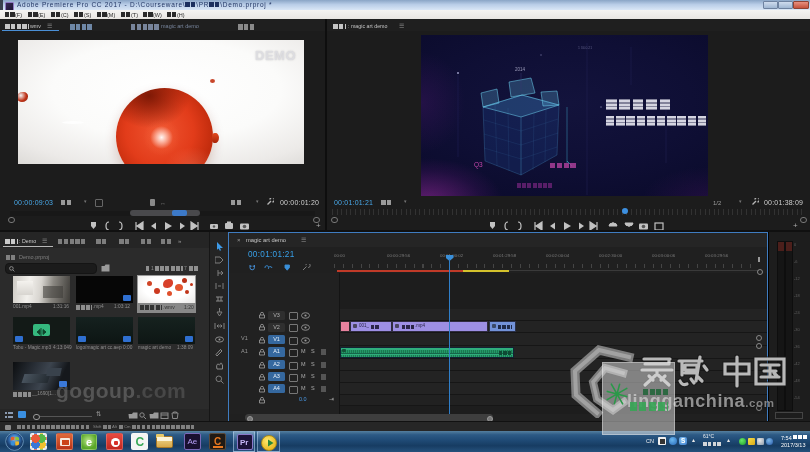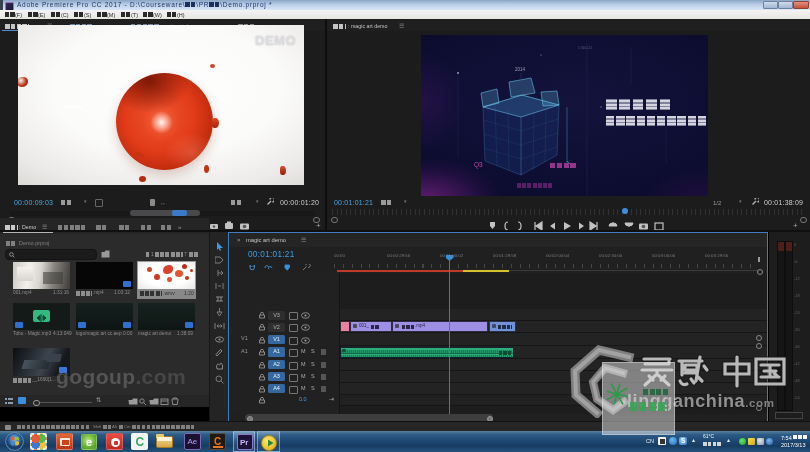--- a/index.html
+++ b/index.html
@@ -38,21 +38,21 @@
     <div class="k" style="left:5px;top:5px;width:24px;height:5px;color:#c4c4c4;--a:4.5px;--b:5.8px;"></div>
     <span class="tx" style="left:30px;top:5px;font-size:5.3px;color:#c4c4c4;">wmv</span>
     <span class="tx" style="left:47px;top:4px;font-size:6px;color:#999;">☰</span>
     <div class="ab" style="left:2px;top:10.5px;width:57px;height:1.5px;background:#4a8fd6;"></div>
     <div class="k" style="left:70px;top:5px;width:22px;height:5.5px;color:#6e87a6;--a:4.5px;--b:5.8px;"></div>
     <div class="k" style="left:131px;top:5px;width:28px;height:5.5px;color:#77849b;--a:4.5px;--b:5.8px;"></div>
     <span class="tx" style="left:161px;top:5px;font-size:5.5px;color:#77849b;">magic art demo</span>
     <div class="k" style="left:238px;top:5px;width:16px;height:5.5px;color:#8a8a8a;--a:4.5px;--b:5.8px;"></div>
   </div>
 
-  <div class="ab" style="left:18px;top:6px;width:286px;height:160px;background:radial-gradient(ellipse 80% 80% at 52% 40%,#ffffff 0%,#fbfbfa 50%,#eceae8 82%,#dcdad7 100%);overflow:hidden;">
+  <div class="ab" style="left:18px;top:21px;width:286px;height:124px;background:radial-gradient(ellipse 80% 80% at 52% 40%,#ffffff 0%,#fbfbfa 50%,#eceae8 82%,#dcdad7 100%);overflow:hidden;">
     <div class="tx" style="left:237px;top:9px;font-size:13px;font-weight:bold;color:rgba(222,222,226,.9);letter-spacing:.5px;text-shadow:0 0 2px rgba(120,120,120,.4);">DEMO</div>
     <div class="ab" style="left:98px;top:48px;width:97px;height:97px;border-radius:50%;background:
       radial-gradient(circle at 47% 51%,rgba(255,255,255,.95) 0%,rgba(255,205,190,.85) 6%,rgba(245,100,60,.25) 16%,rgba(245,100,60,0) 26%),
       radial-gradient(ellipse 66% 52% at 34% 8%,rgba(118,22,4,.92),rgba(118,22,4,0) 64%),
       radial-gradient(ellipse 40% 30% at 78% 82%,rgba(255,140,110,.35),rgba(255,140,110,0) 70%),
       radial-gradient(circle at 45% 45%,#ef5430 0%,#e23c1a 45%,#c22c0d 70%,#cf3d1c 88%,#a82306 100%);box-shadow:0 5px 12px rgba(120,30,10,.22);"></div>
     <div class="ab" style="left:117px;top:128px;width:10px;height:3px;border-radius:50%;background:#c23513;transform:rotate(25deg);"></div>
     <div class="ab" style="left:-1px;top:52px;width:11px;height:10px;border-radius:50% 40% 55% 45%;background:radial-gradient(circle at 35% 35%,#f4f4f4,#c03318 55%,#801c08);"></div>
     <div class="ab" style="left:192px;top:39px;width:5px;height:4px;border-radius:50%;background:#c8462a;"></div>
     <div class="ab" style="left:194px;top:93px;width:7px;height:10px;border-radius:45% 55% 60% 40%;background:linear-gradient(#e2491f,#a82408);"></div>
@@ -192,21 +192,21 @@
       <path d="M122 5 a4 3 0 0 1 8 0 z M126 5 l0 -4" stroke="#c2c2c2" stroke-width="1"></path>
       <path d="M138 2 a4 3 0 0 0 8 0 z M142 2 l0 4" stroke="#c2c2c2" stroke-width="1"></path>
       <rect x="152" y="2.5" width="9" height="6" rx="1"></rect>
         <circle cx="156.5" cy="5.5" r="1.8" fill="#555"></circle>
       <rect x="168" y="2" width="8" height="7" fill="none" stroke="#c2c2c2" stroke-width="1.2"></rect>
     </g>
   </svg>
   <div class="tx" style="left:466px;top:203px;font-size:8px;color:#aaa;">+</div>
 </div>
 
-<div class="ab" style="left:0;top:218px;width:209px;height:189px;background:#2b2b2b;">
+<div class="ab" style="left:0;top:232px;width:209px;height:189px;background:#2b2b2b;">
   <div class="ab" style="left:0;top:0;width:209px;height:16px;background:#252525;">
     <div class="k" style="left:5px;top:7px;width:13px;height:5px;color:#c9c9c9;--a:4.5px;--b:5.8px;"></div>
     <span class="tx" style="left:19px;top:7px;font-size:5.3px;color:#c9c9c9;">: Demo</span>
     <span class="tx" style="left:42px;top:6px;font-size:6px;color:#999;">☰</span>
     <div class="ab" style="left:3px;top:14px;width:50px;height:1.2px;background:#b8b8b8;"></div>
     <div class="k" style="left:58px;top:7px;width:27px;height:5px;color:#7e7e7e;--a:4.5px;--b:5.8px;"></div>
     <div class="k" style="left:96px;top:7px;width:11px;height:5px;color:#7e7e7e;--a:4.5px;--b:5.8px;"></div>
     <div class="k" style="left:119px;top:7px;width:11px;height:5px;color:#7e7e7e;--a:4.5px;--b:5.8px;"></div>
     <div class="k" style="left:141px;top:7px;width:11px;height:5px;color:#7e7e7e;--a:4.5px;--b:5.8px;"></div>
     <div class="k" style="left:161px;top:7px;width:11px;height:5px;color:#7e7e7e;--a:4.5px;--b:5.8px;"></div>

